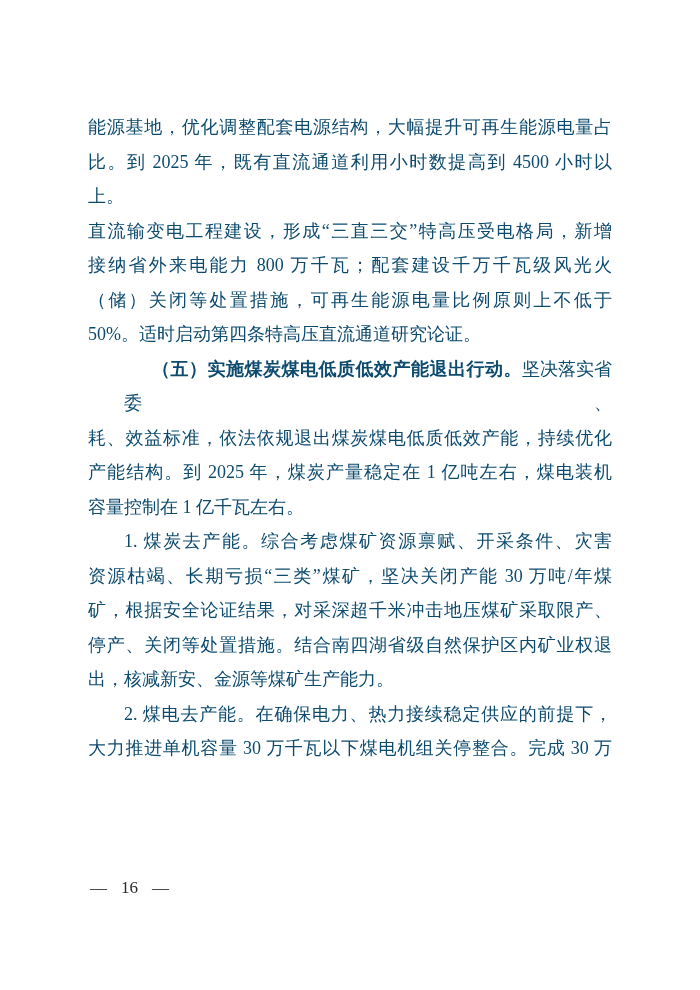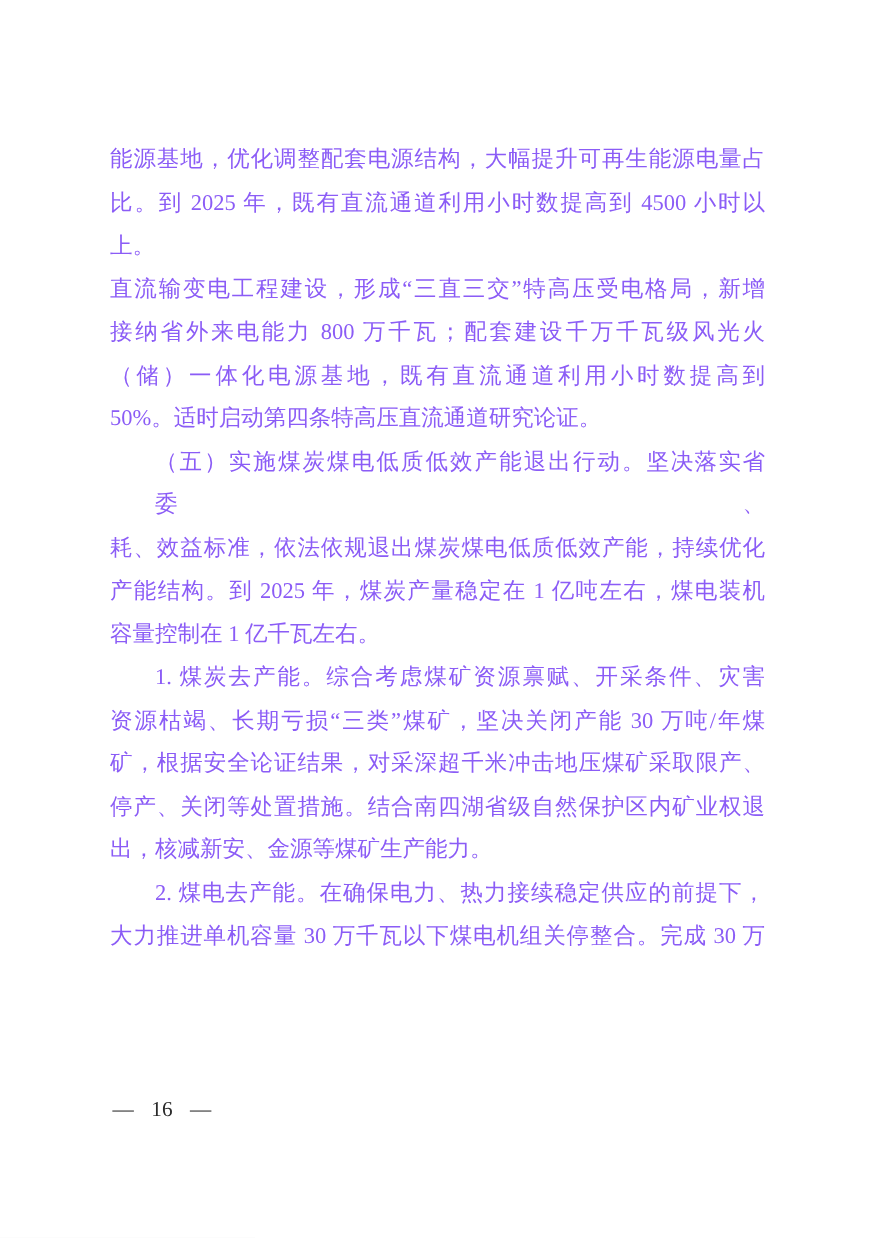--- a/index.html
+++ b/index.html
@@ -17,37 +17,38 @@
     color: #1c1c1c;
     overflow: hidden;
   }
   .text-block {
     position: absolute;
     left: 88px;
     top: 110px;
     width: 524px;
     font-size: 18px;
     line-height: 34.5px;
-    color: #8b5cf6;
+    color: #0c4a6e;
   }
   .para { margin: 0; padding: 0; }
   .line {
     text-align: justify;
     min-height: 34.5px;
   }
   .line.full {
     text-align-last: justify;
   }
   .line.first {
     padding-left: 36px; 
   }
   .bold {
-    font-weight: 400;
+    font-weight: 700;
     font-family: "Liberation Sans", "DejaVu Sans", sans-serif;
     letter-spacing: 0.5px;
+    margin-left: 28px;
   }
   .footer {
     position: absolute;
     left: 90px;
     top: 878px;
     font-size: 17px;
     color: #2a2a2a;
     display: flex;
     align-items: center;
   }
@@ -60,21 +61,21 @@
 <div class="page">
   <div class="text-block" id="doc-body">
       <div class="para">
         <div class="line full"><span>能源基地，优化调整配套电源结构，大幅提升可再生能源电量占</span></div>
         <div class="line full"><span>比。到 2025 年，既有直流通道利用小时数提高到 4500 小时以</span></div>
         <div class="line"><span>上。</span></div>
       </div>
       <div class="para">
         <div class="line full"><span>直流输变电工程建设，形成“三直三交”特高压受电格局，新增</span></div>
         <div class="line full"><span>接纳省外来电能力 800 万千瓦；配套建设千万千瓦级风光火</span></div>
-        <div class="line full"><span>（储）一体化电源基地，既有直流通道利用小时数提高到</span></div>
+        <div class="line full"><span>（储）关闭等处置措施，可再生能源电量比例原则上不低于</span></div>
         <div class="line"><span>50%。适时启动第四条特高压直流通道研究论证。</span></div>
       </div>
       <div class="para">
         <div class="line full first"><span class="bold">（五）实施煤炭煤电低质低效产能退出行动。</span><span>坚决落实省委、</span></div>
         <div class="line full"><span>耗、效益标准，依法依规退出煤炭煤电低质低效产能，持续优化</span></div>
         <div class="line full"><span>产能结构。到 2025 年，煤炭产量稳定在 1 亿吨左右，煤电装机</span></div>
         <div class="line"><span>容量控制在 1 亿千瓦左右。</span></div>
       </div>
       <div class="para">
         <div class="line full first"><span>1. 煤炭去产能。综合考虑煤矿资源禀赋、开采条件、灾害</span></div>

